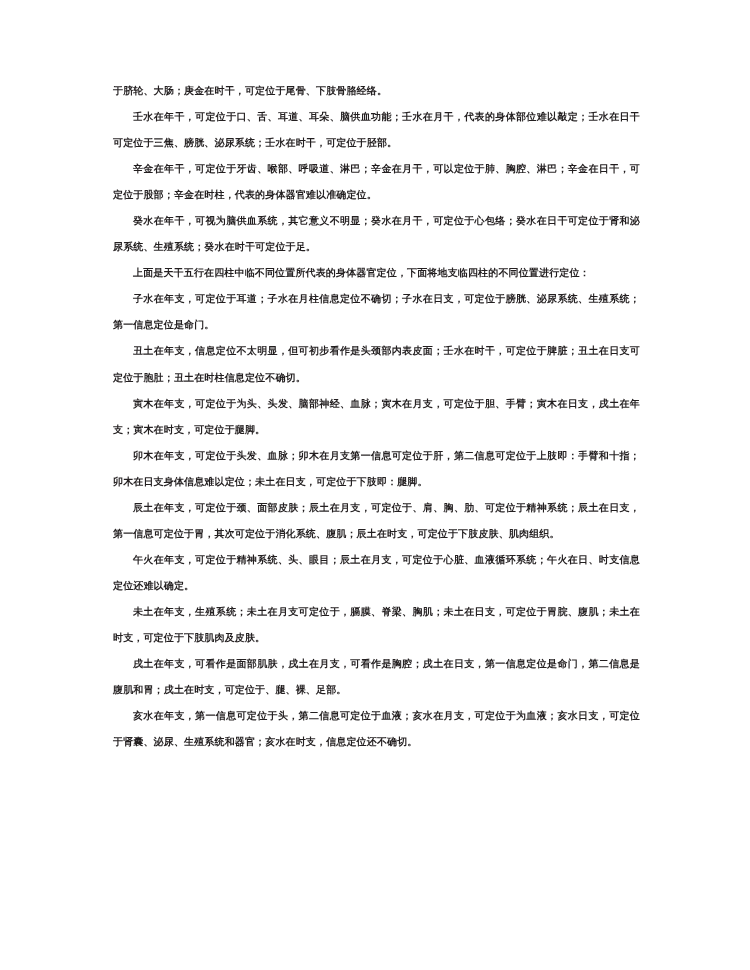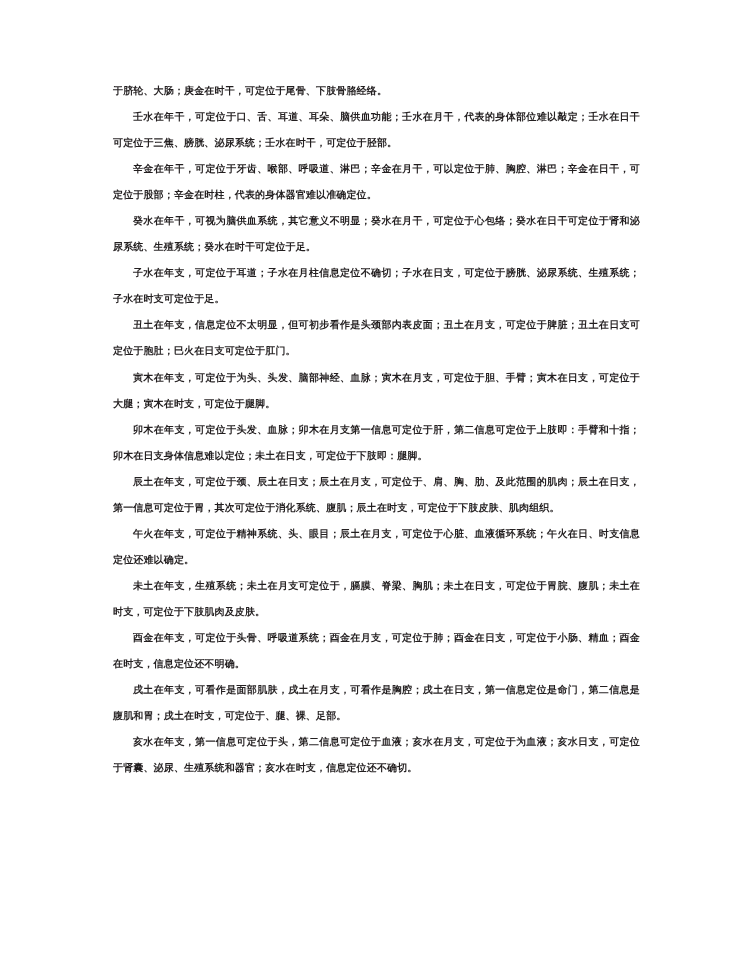--- a/index.html
+++ b/index.html
@@ -53,25 +53,25 @@
 </head>
 <body>
 
 <div class="page">
   <div class="text-column">
 
     <p class="para cont">于脐轮、大肠；庚金在时干，可定位于尾骨、下肢骨胳经络。</p>
     <p class="para indent">壬水在年干，可定位于口、舌、耳道、耳朵、脑供血功能；壬水在月干，代表的身体部位难以敲定；壬水在日干可定位于三焦、膀胱、泌尿系统；壬水在时干，可定位于胫部。</p>
     <p class="para indent">辛金在年干，可定位于牙齿、喉部、呼吸道、淋巴；辛金在月干，可以定位于肺、胸腔、淋巴；辛金在日干，可定位于股部；辛金在时柱，代表的身体器官难以准确定位。</p>
     <p class="para indent">癸水在年干，可视为脑供血系统，其它意义不明显；癸水在月干，可定位于心包络；癸水在日干可定位于肾和泌尿系统、生殖系统；癸水在时干可定位于足。</p>
-    <p class="para indent">子水在年支，可定位于耳道；子水在月柱信息定位不确切；子水在日支，可定位于膀胱、泌尿系统、生殖系统；子水在时支可定位于足。</p>
-    <p class="para indent">丑土在年支，信息定位不太明显，但可初步看作是头颈部内表皮面；丑土在月支，可定位于脾脏；丑土在日支可定位于胞肚；巳火在日支可定位于肛门。</p>
-    <p class="para indent">寅木在年支，可定位于为头、头发、脑部神经、血脉；寅木在月支，可定位于胆、手臂；寅木在日支，可定位于大腿；寅木在时支，可定位于腿脚。</p>
+    <p class="para indent">上面是天干五行在四柱中临不同位置所代表的身体器官定位，下面将地支临四柱的不同位置进行定位：</p>
+    <p class="para indent">子水在年支，可定位于耳道；子水在月柱信息定位不确切；子水在日支，可定位于膀胱、泌尿系统、生殖系统；第一信息定位是命门。</p>
+    <p class="para indent">丑土在年支，信息定位不太明显，但可初步看作是头颈部内表皮面；壬水在时干，可定位于脾脏；丑土在日支可定位于胞肚；丑土在时柱信息定位不确切。</p>
+    <p class="para indent">寅木在年支，可定位于为头、头发、脑部神经、血脉；寅木在月支，可定位于胆、手臂；寅木在日支，戌土在年支；寅木在时支，可定位于腿脚。</p>
     <p class="para indent">卯木在年支，可定位于头发、血脉；卯木在月支第一信息可定位于肝，第二信息可定位于上肢即：手臂和十指；卯木在日支身体信息难以定位；未土在日支，可定位于下肢即：腿脚。</p>
-    <p class="para indent">辰土在年支，可定位于颈、辰土在日支；辰土在月支，可定位于、肩、胸、肋、及此范围的肌肉；辰土在日支，第一信息可定位于胃，其次可定位于消化系统、腹肌；辰土在时支，可定位于下肢皮肤、肌肉组织。</p>
+    <p class="para indent">辰土在年支，可定位于颈、面部皮肤；辰土在月支，可定位于、肩、胸、肋、可定位于精神系统；辰土在日支，第一信息可定位于胃，其次可定位于消化系统、腹肌；辰土在时支，可定位于下肢皮肤、肌肉组织。</p>
     <p class="para indent">午火在年支，可定位于精神系统、头、眼目；辰土在月支，可定位于心脏、血液循环系统；午火在日、时支信息定位还难以确定。</p>
     <p class="para indent">未土在年支，生殖系统；未土在月支可定位于，膈膜、脊梁、胸肌；未土在日支，可定位于胃脘、腹肌；未土在时支，可定位于下肢肌肉及皮肤。</p>
-    <p class="para indent">酉金在年支，可定位于头骨、呼吸道系统；酉金在月支，可定位于肺；酉金在日支，可定位于小肠、精血；酉金在时支，信息定位还不明确。</p>
     <p class="para indent">戌土在年支，可看作是面部肌肤，戌土在月支，可看作是胸腔；戌土在日支，第一信息定位是命门，第二信息是腹肌和胃；戌土在时支，可定位于、腿、裸、足部。</p>
     <p class="para indent">亥水在年支，第一信息可定位于头，第二信息可定位于血液；亥水在月支，可定位于为血液；亥水日支，可定位于肾囊、泌尿、生殖系统和器官；亥水在时支，信息定位还不确切。</p>
 
   </div>
 </div>
 
 </body></html>

